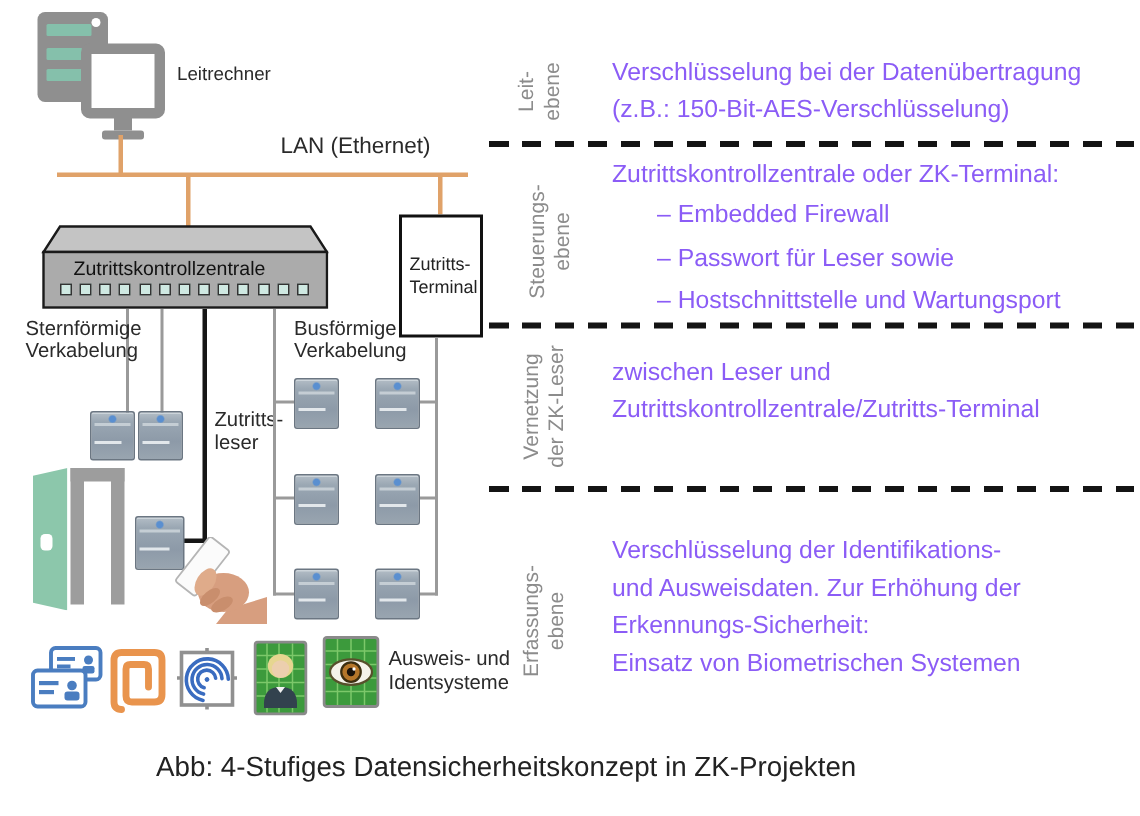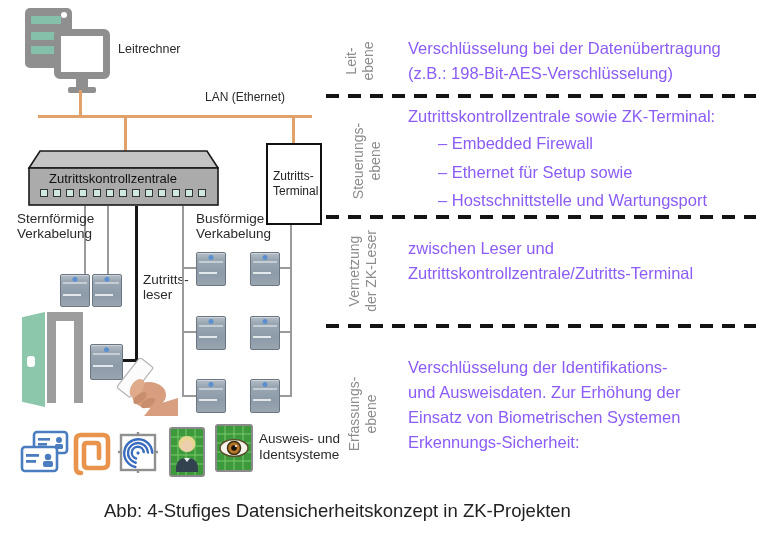--- a/index.html
+++ b/index.html
@@ -69,21 +69,21 @@
   </div>
   <div class="monitor"></div>
   <div class="mon-stand"></div>
   <div class="mon-base"></div>
   <div class="lbl" style="left:118px;top:42px;font-size:12.5px">Leitrechner</div>
 
   <div class="wire w-orange" style="left:79px;top:90px;width:3px;height:27px"></div>
   <div class="wire w-orange" style="left:38px;top:115px;width:274px;height:3px"></div>
   <div class="wire w-orange" style="left:124px;top:118px;width:3px;height:34px"></div>
   <div class="wire w-orange" style="left:292px;top:118px;width:3px;height:25px"></div>
-  <div class="lbl" style="left:205px;top:90px;font-size:12px">LAN (Ethernet)</div>
+  <div class="lbl" style="left:187px;top:90px;font-size:15px">LAN (Ethernet)</div>
 
   <svg class="abs" style="left:27px;top:149px" width="192" height="58" viewBox="0 0 192 58">
     <polygon points="13,2 180,2 191,19 2,19" fill="#c4c4c4" stroke="#1a1a1a" stroke-width="1.6"></polygon>
     <rect x="2" y="19" width="189" height="37" fill="#ababab" stroke="#1a1a1a" stroke-width="1.6"></rect>
   </svg>
   <div class="zentrale-label">Zutrittskontrollzentrale</div>
   <div class="ports">
       <span class="port"></span>
       <span class="port"></span>
       <span class="port"></span>
@@ -225,32 +225,32 @@
     <div>Ausweis- und</div>
     <div>Identsysteme</div>
   </div>
 
   <div class="vlabel" style="left:359px;top:61px">
     <div>Leit-</div>
     <div>ebene</div>
   </div>
   <div class="txt" style="left:408px;top:36px">
     <div>Verschlüsselung bei der Datenübertragung</div>
-    <div>(z.B.: 198-Bit-AES-Verschlüsselung)</div>
+    <div>(z.B.: 150-Bit-AES-Verschlüsselung)</div>
   </div>
   <div class="dash" style="top:94px"></div>
 
   <div class="vlabel" style="left:366px;top:161px">
     <div>Steuerungs-</div>
     <div>ebene</div>
   </div>
-  <div class="txt" style="left:408px;top:104px">Zutrittskontrollzentrale sowie ZK-Terminal:</div>
+  <div class="txt" style="left:408px;top:104px">Zutrittskontrollzentrale oder ZK-Terminal:</div>
   <div class="txt bullets" style="left:438px;top:129px">
     <div>– Embedded Firewall</div>
-    <div>– Ethernet für Setup sowie</div>
+    <div>– Passwort für Leser sowie</div>
     <div>– Hostschnittstelle und Wartungsport</div>
   </div>
   <div class="dash" style="top:215px"></div>
 
   <div class="vlabel" style="left:362px;top:271px">
     <div>Vernetzung</div>
     <div>der ZK-Leser</div>
   </div>
   <div class="txt" style="left:408px;top:236px">
     <div>zwischen Leser und</div>
@@ -258,19 +258,19 @@
   </div>
   <div class="dash" style="top:324px"></div>
 
   <div class="vlabel" style="left:362px;top:414px">
     <div>Erfassungs-</div>
     <div>ebene</div>
   </div>
   <div class="txt" style="left:408px;top:355px">
     <div>Verschlüsselung der Identifikations-</div>
     <div>und Ausweisdaten. Zur Erhöhung der</div>
+    <div>Erkennungs-Sicherheit:</div>
     <div>Einsatz von Biometrischen Systemen</div>
-    <div>Erkennungs-Sicherheit:</div>
   </div>
 
   <div class="caption">Abb: 4-Stufiges Datensicherheitskonzept in ZK-Projekten</div>
 
 </div>
 
 </body></html>

